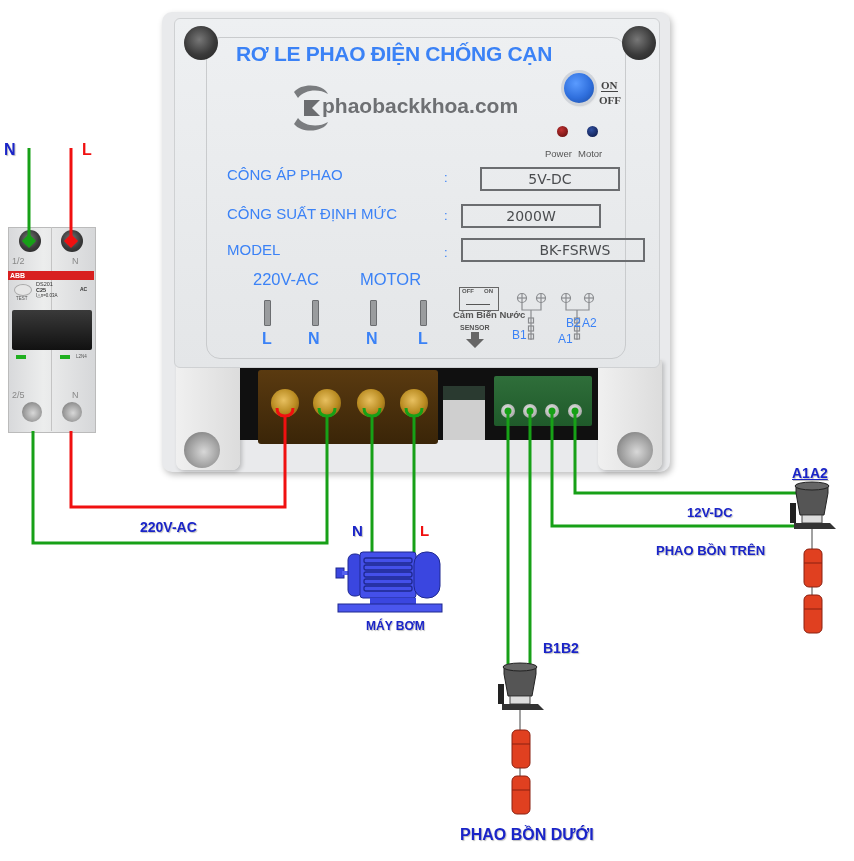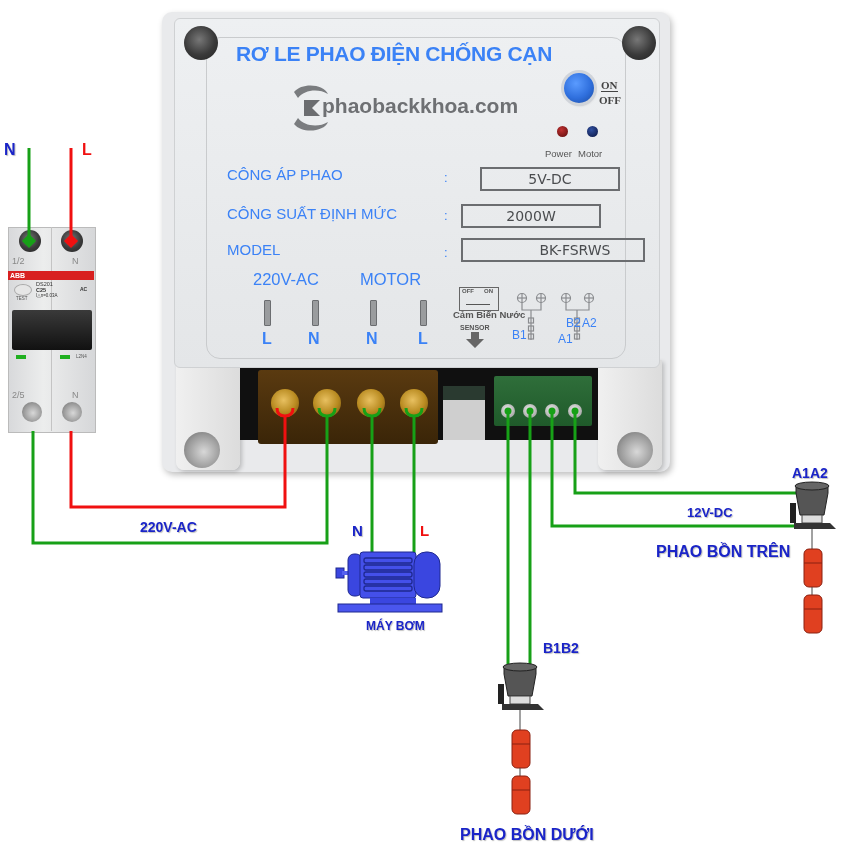--- a/index.html
+++ b/index.html
@@ -213,37 +213,37 @@
       <rect x="30" y="31" width="48" height="5" rx="2"></rect>
       <rect x="30" y="38" width="48" height="5" rx="2"></rect>
     </g>
     <rect x="80" y="4" width="26" height="46" rx="12" fill="#3a46e0" stroke="#1e2890"></rect>
     <rect x="36" y="50" width="46" height="6" fill="#3a46e0"></rect>
     <rect x="4" y="56" width="104" height="8" fill="#4a56ee" stroke="#1e2890"></rect>
   </svg>
 </div>
 <div class="abs lbl-blue" style="left:366px;top:619px;font-size:12px;">MÁY BƠM</div>
 
-<div class="abs lbl-blue" style="left:792px;top:465px;font-size:14px;">A1A2</div>
+<div class="abs lbl-blue" style="left:792px;top:465px;font-size:14px;text-decoration:underline;">A1A2</div>
 <div class="abs" style="left:790px;top:481px;width:46px;height:155px;">
   <svg width="46" height="155" viewBox="0 0 46 155" style="position:static;">
     <path d="M6 4 H38 V12 L34 34 H10 L6 12 Z" fill="#555" stroke="#222"></path>
     <ellipse cx="22" cy="5" rx="17" ry="4" fill="#666" stroke="#222"></ellipse>
     <rect x="0" y="22" width="6" height="20" fill="#222"></rect>
     <rect x="12" y="34" width="20" height="8" fill="#ddd" stroke="#444"></rect>
     <path d="M4 42 H40 L46 48 H4 Z" fill="#333"></path>
     <line x1="22" y1="48" x2="22" y2="68" stroke="#444"></line>
     <rect x="14" y="68" width="18" height="38" rx="5" fill="#e04020" stroke="#8a2010"></rect>
     <line x1="14" y1="82" x2="32" y2="82" stroke="#8a2010"></line>
     <line x1="22" y1="106" x2="22" y2="114" stroke="#444"></line>
     <rect x="14" y="114" width="18" height="38" rx="5" fill="#e04020" stroke="#8a2010"></rect>
     <line x1="14" y1="128" x2="32" y2="128" stroke="#8a2010"></line>
   </svg>
 </div>
-<div class="abs lbl-blue" style="left:656px;top:543px;font-size:16px;">PHAO BỒN TRÊN</div>
+<div class="abs lbl-blue" style="left:656px;top:543px;font-size:13px;">PHAO BỒN TRÊN</div>
 
 <div class="abs lbl-blue" style="left:543px;top:640px;font-size:14px;">B1B2</div>
 <div class="abs" style="left:498px;top:662px;width:46px;height:155px;">
   <svg width="46" height="155" viewBox="0 0 46 155" style="position:static;">
     <path d="M6 4 H38 V12 L34 34 H10 L6 12 Z" fill="#555" stroke="#222"></path>
     <ellipse cx="22" cy="5" rx="17" ry="4" fill="#666" stroke="#222"></ellipse>
     <rect x="0" y="22" width="6" height="20" fill="#222"></rect>
     <rect x="12" y="34" width="20" height="8" fill="#ddd" stroke="#444"></rect>
     <path d="M4 42 H40 L46 48 H4 Z" fill="#333"></path>
     <line x1="22" y1="48" x2="22" y2="68" stroke="#444"></line>

